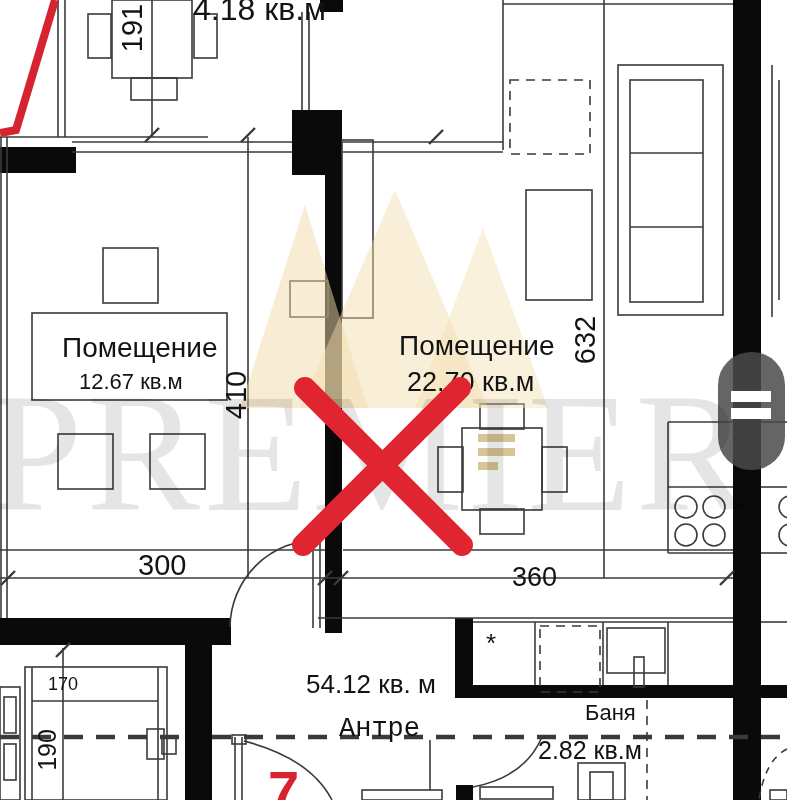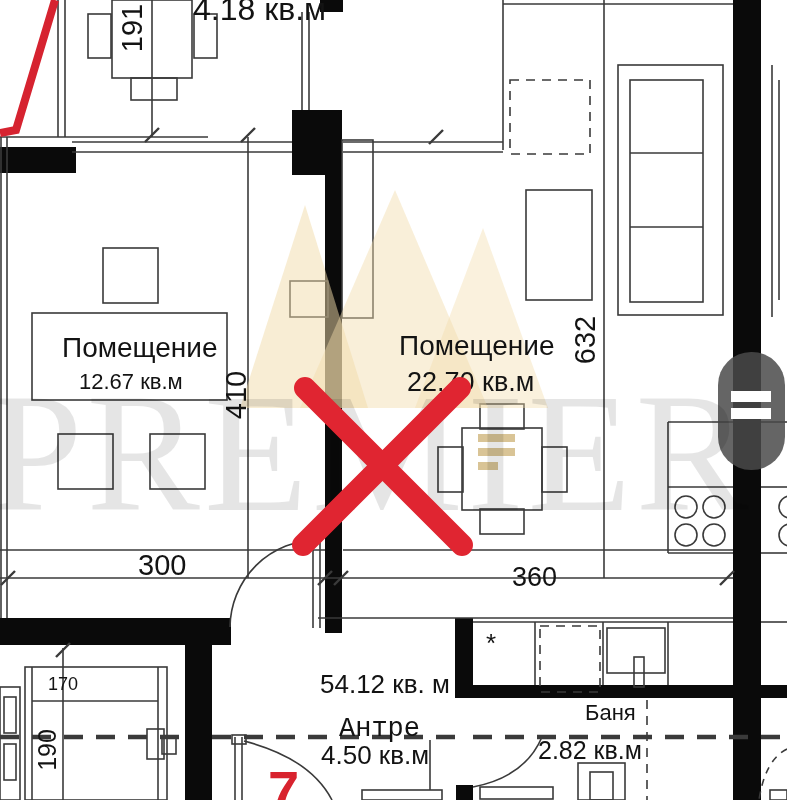--- a/index.html
+++ b/index.html
@@ -209,24 +209,23 @@
   <div class="lbl" style="left:62px;top:332px;font-size:28px;">Помещение</div>
   <div class="lbl" style="left:79px;top:369px;font-size:22px;">12.67 кв.м</div>
   <div class="lbl rot" style="left:208px;top:367px;width:56px;height:56px;font-size:29px;">410</div>
   <div class="lbl" style="left:138px;top:549px;font-size:29px;">300</div>
 
   <div class="lbl" style="left:399px;top:330px;font-size:28px;">Помещение</div>
   <div class="lbl" style="left:407px;top:367px;font-size:27px;">22.70 кв.м</div>
   <div class="lbl rot" style="left:557px;top:312px;width:56px;height:56px;font-size:29px;">632</div>
   <div class="lbl" style="left:512px;top:548px;font-size:27px;margin-top:14px;">360</div>
 
-  <div class="lbl" style="left:320px;top:669px;font-size:26px;text-align:right;">54.12 кв. м</div>
+  <div class="lbl" style="left:306px;top:669px;font-size:26px;text-align:right;">54.12 кв. м</div>
 
   <div class="lbl" style="left:339px;top:714px;font-size:27px;font-family:Liberation Mono, monospace;">Антре</div>
-  <div class="lbl" style="left:321px;top:740px;font-size:26px;">4.50 кв.м</div>
 
   <div class="lbl" style="left:585px;top:700px;font-size:22px;">Баня</div>
   <div class="lbl" style="left:538px;top:736px;font-size:25px;">2.82 кв.м</div>
 
   <div class="lbl" style="left:48px;top:674px;font-size:18px;">170</div>
   <div class="lbl rot" style="left:19px;top:722px;width:56px;height:56px;font-size:25px;">190</div>
 
   <div class="lbl" style="left:486px;top:628px;font-size:26px;">*</div>
 
   <div class="lbl red" style="left:268px;top:758px;font-size:56px;">7</div>

